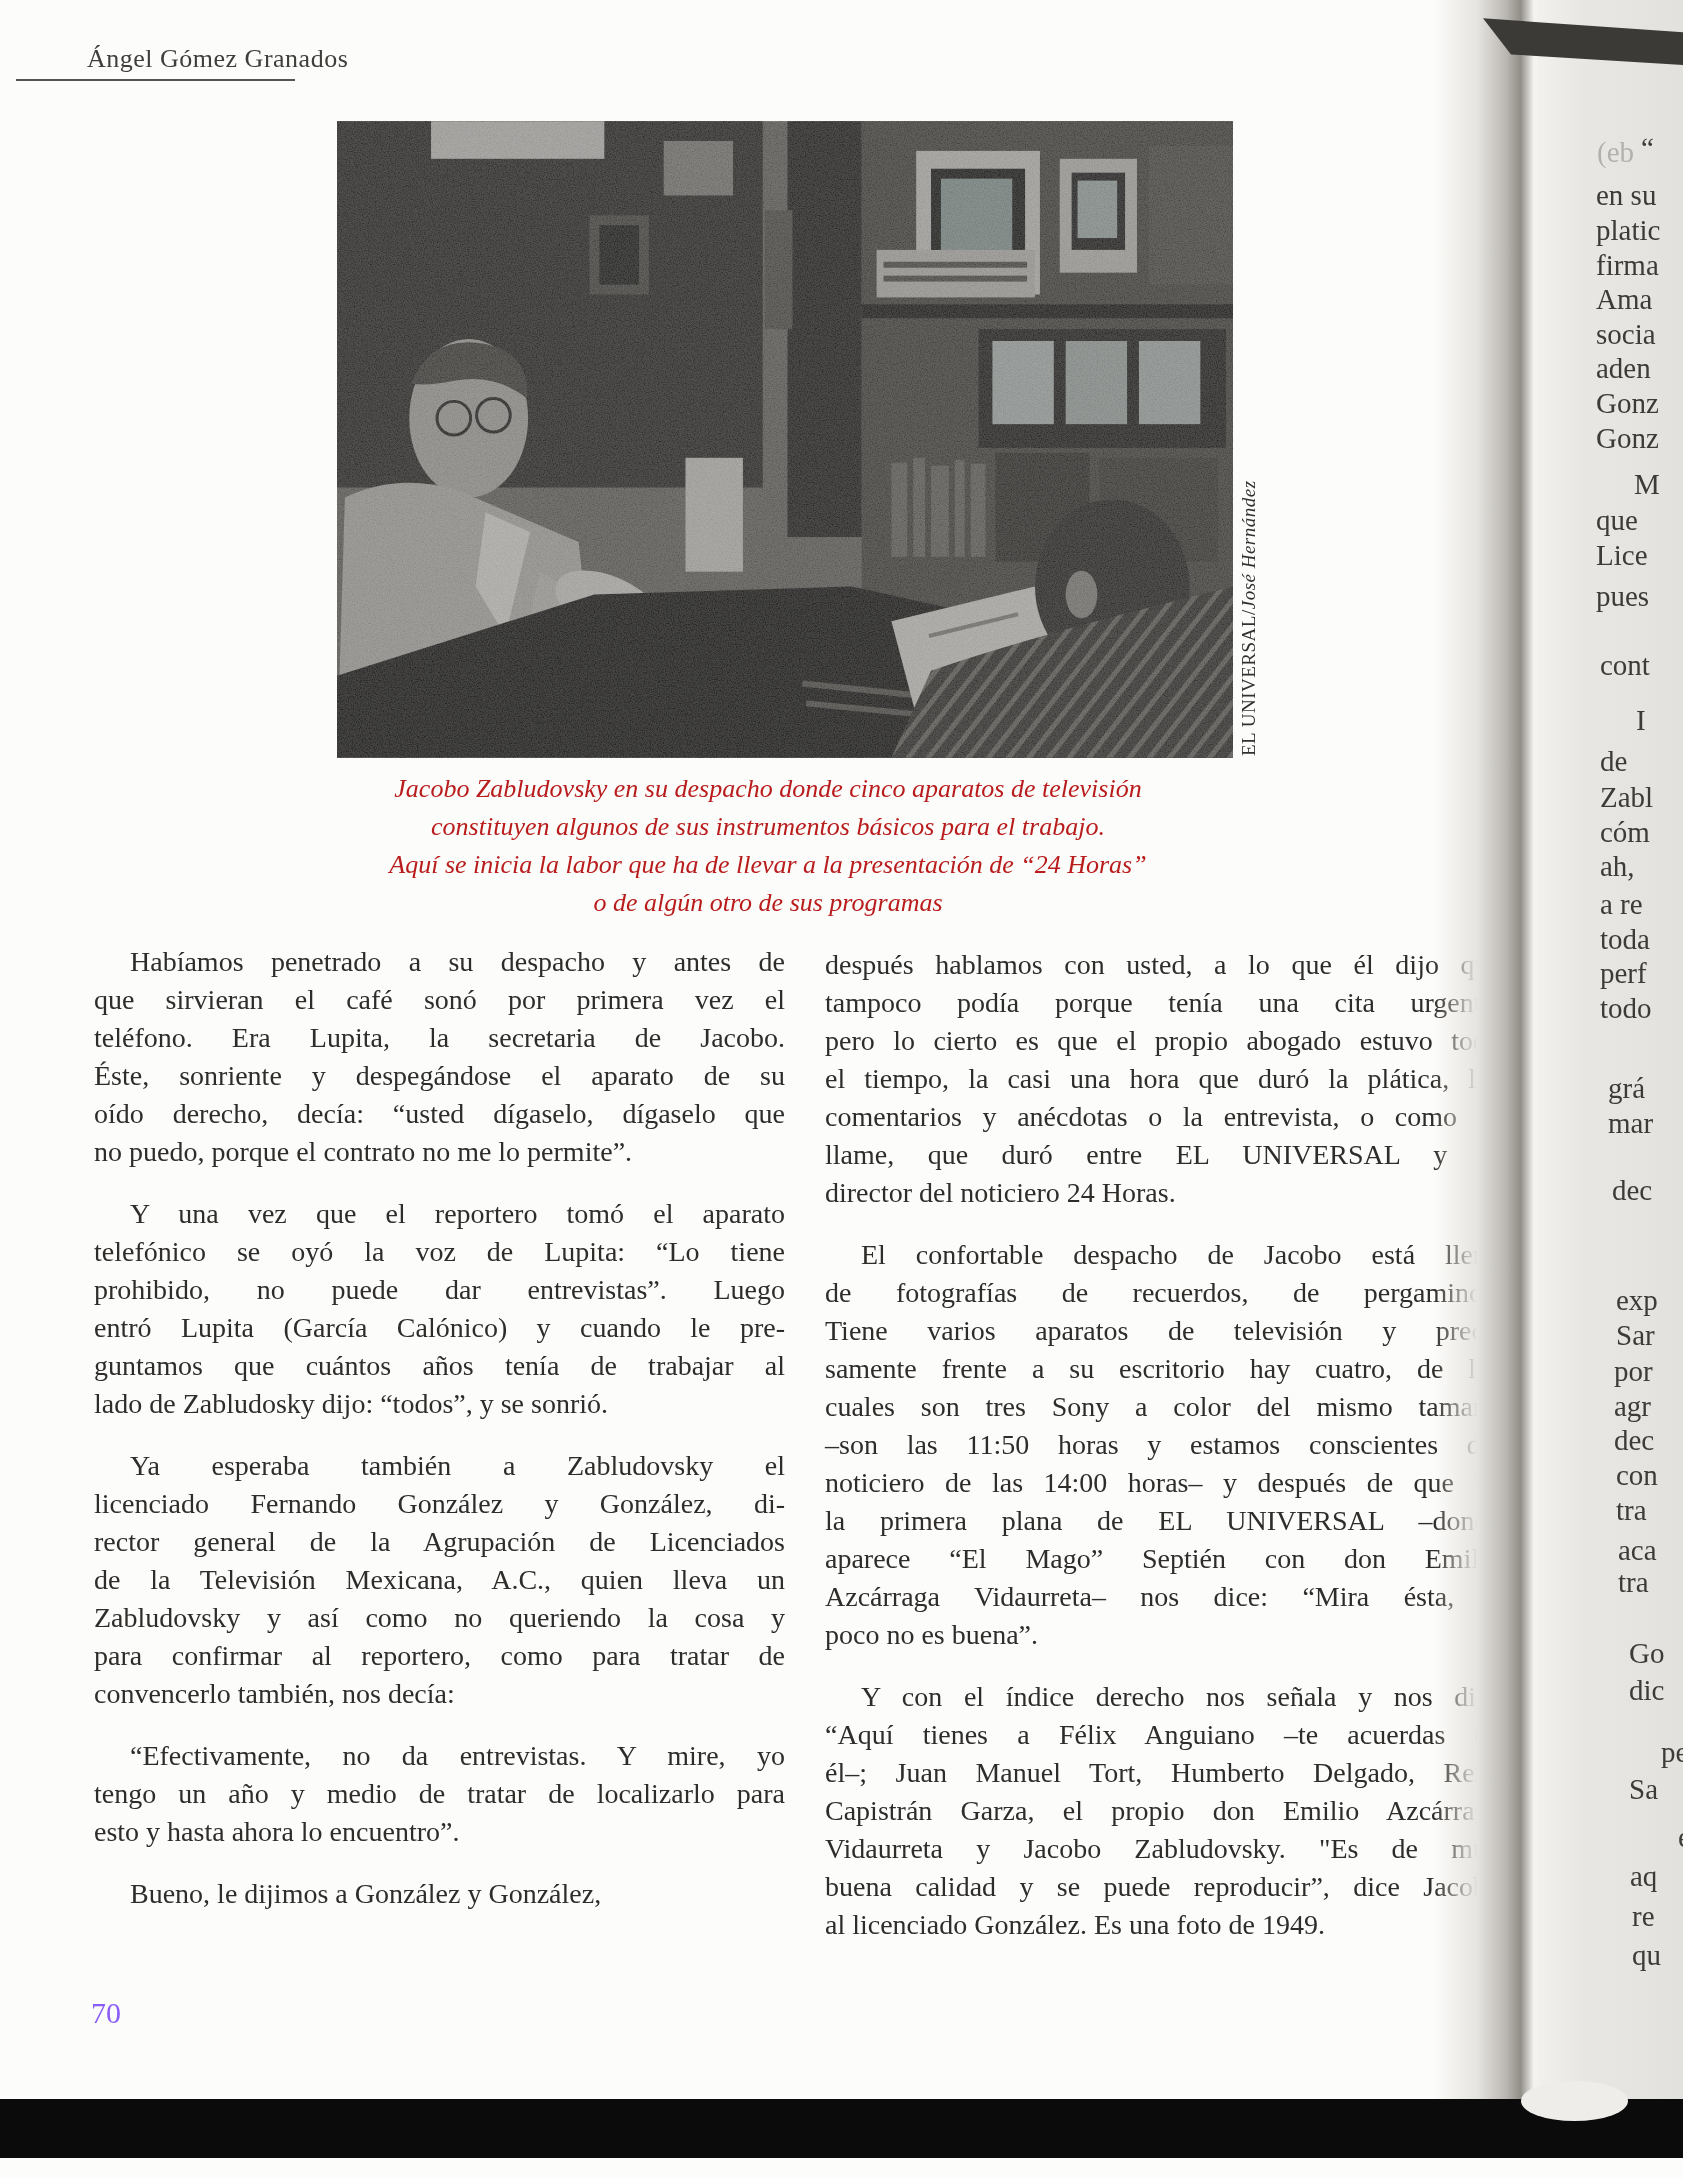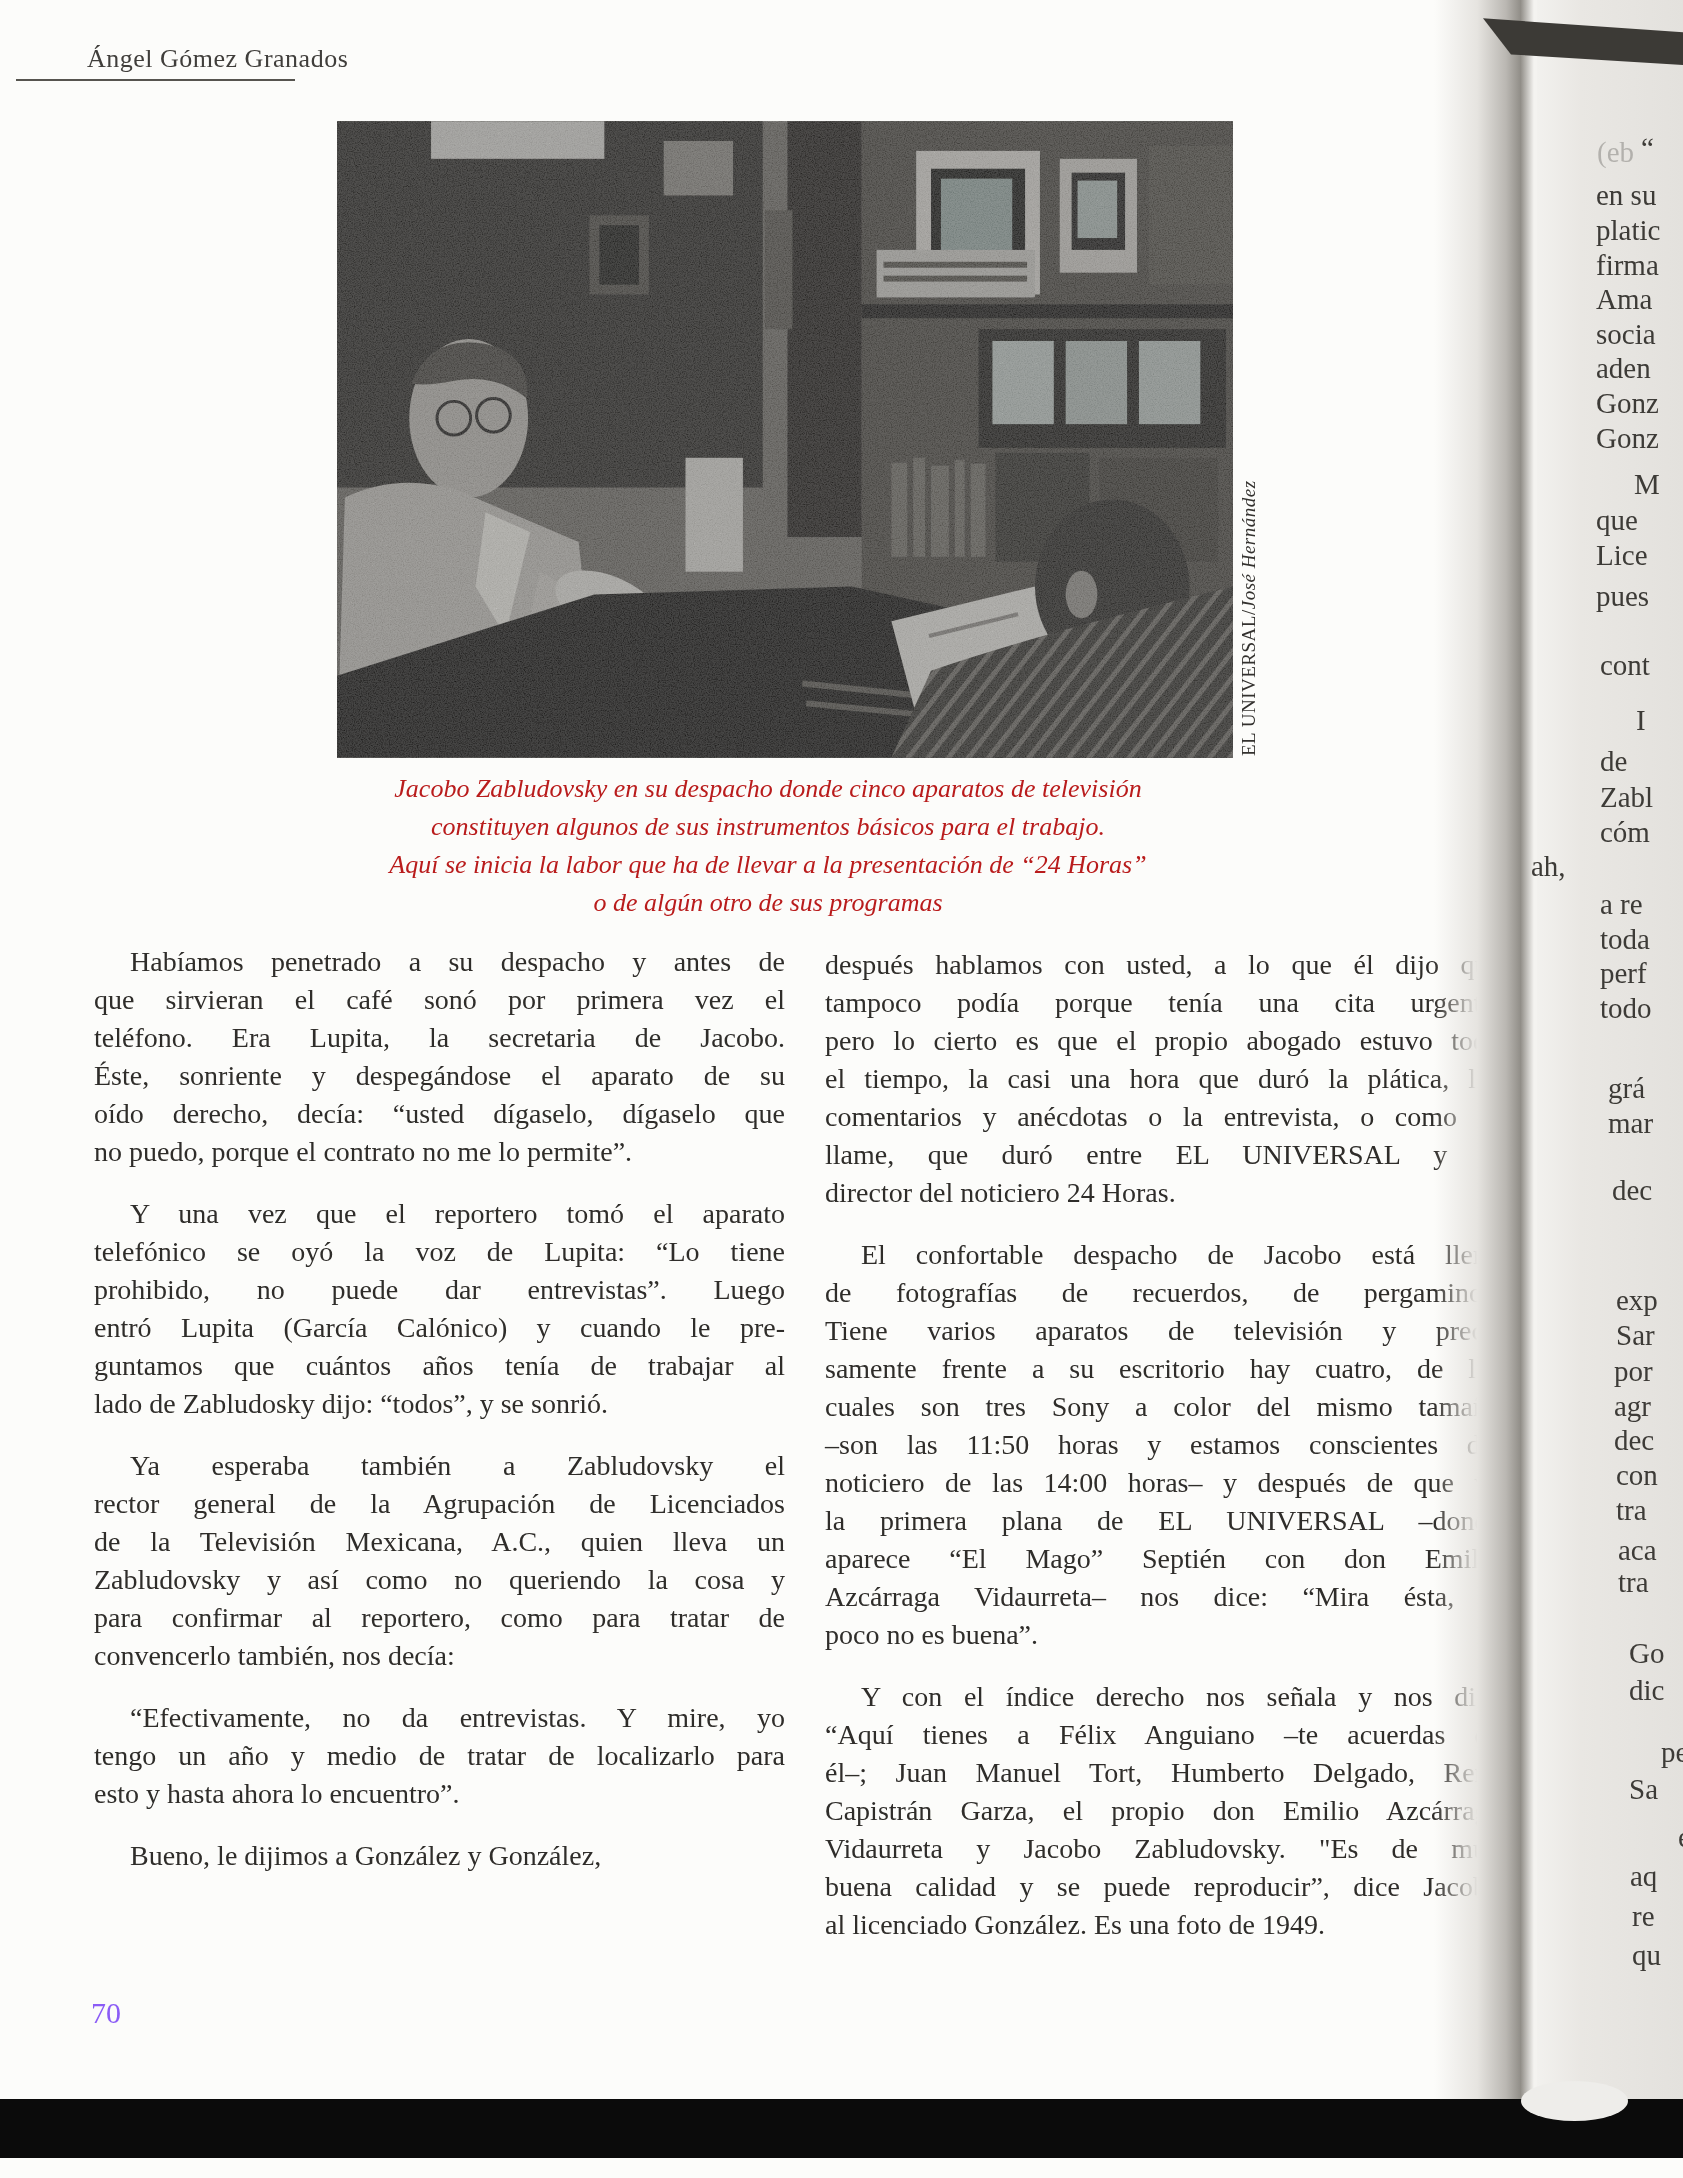--- a/index.html
+++ b/index.html
@@ -148,20 +148,21 @@
       <div class="para">
         <div class="line indent">Y una vez que el reportero tomó el aparato</div>
         <div class="line">telefónico se oyó la voz de Lupita: “Lo tiene</div>
         <div class="line">prohibido, no puede dar entrevistas”. Luego</div>
         <div class="line">entró Lupita (García Calónico) y cuando le pre-</div>
         <div class="line">guntamos que cuántos años tenía de trabajar al</div>
         <div class="line last">lado de Zabludosky dijo: “todos”, y se sonrió.</div>
       </div>
       <div class="para">
         <div class="line indent">Ya esperaba también a Zabludovsky el</div>
+        <div class="line">licenciado Fernando González y González, di-</div>
         <div class="line">rector general de la Agrupación de Licenciados</div>
         <div class="line">de la Televisión Mexicana, A.C., quien lleva un</div>
         <div class="line">Zabludovsky y así como no queriendo la cosa y</div>
         <div class="line">para confirmar al reportero, como para tratar de</div>
         <div class="line last">convencerlo también, nos decía:</div>
       </div>
       <div class="para">
         <div class="line indent">“Efectivamente, no da entrevistas. Y mire, yo</div>
         <div class="line">tengo un año y medio de tratar de localizarlo para</div>
         <div class="line last">esto y hasta ahora lo encuentro”.</div>
@@ -222,21 +223,21 @@
       <div class="frag" style="left: 1596px; top: 421px;">Gonz</div>
       <div class="frag" style="left: 1634px; top: 467px;">M</div>
       <div class="frag" style="left: 1596px; top: 503px;">que</div>
       <div class="frag" style="left: 1596px; top: 538px;">Lice</div>
       <div class="frag" style="left: 1596px; top: 579px;">pues</div>
       <div class="frag" style="left: 1600px; top: 648px;">cont</div>
       <div class="frag" style="left: 1636px; top: 703px;">I</div>
       <div class="frag" style="left: 1600px; top: 744px;">de</div>
       <div class="frag" style="left: 1600px; top: 780px;">Zabl</div>
       <div class="frag" style="left: 1600px; top: 815px;">cóm</div>
-      <div class="frag" style="left: 1531px; top: 849px;">ah, </div>
+      <div class="frag" style="left: 1600px; top: 849px;">ah, </div>
       <div class="frag" style="left: 1600px; top: 887px;">a re</div>
       <div class="frag" style="left: 1600px; top: 922px;">toda</div>
       <div class="frag" style="left: 1600px; top: 956px;">perf</div>
       <div class="frag" style="left: 1600px; top: 991px;">todo</div>
       <div class="frag" style="left: 1608px; top: 1071px;">grá</div>
       <div class="frag" style="left: 1608px; top: 1106px;">mar</div>
       <div class="frag" style="left: 1612px; top: 1173px;">dec</div>
       <div class="frag" style="left: 1616px; top: 1283px;">exp</div>
       <div class="frag" style="left: 1616px; top: 1318px;">Sar</div>
       <div class="frag" style="left: 1614px; top: 1354px;">por</div>

